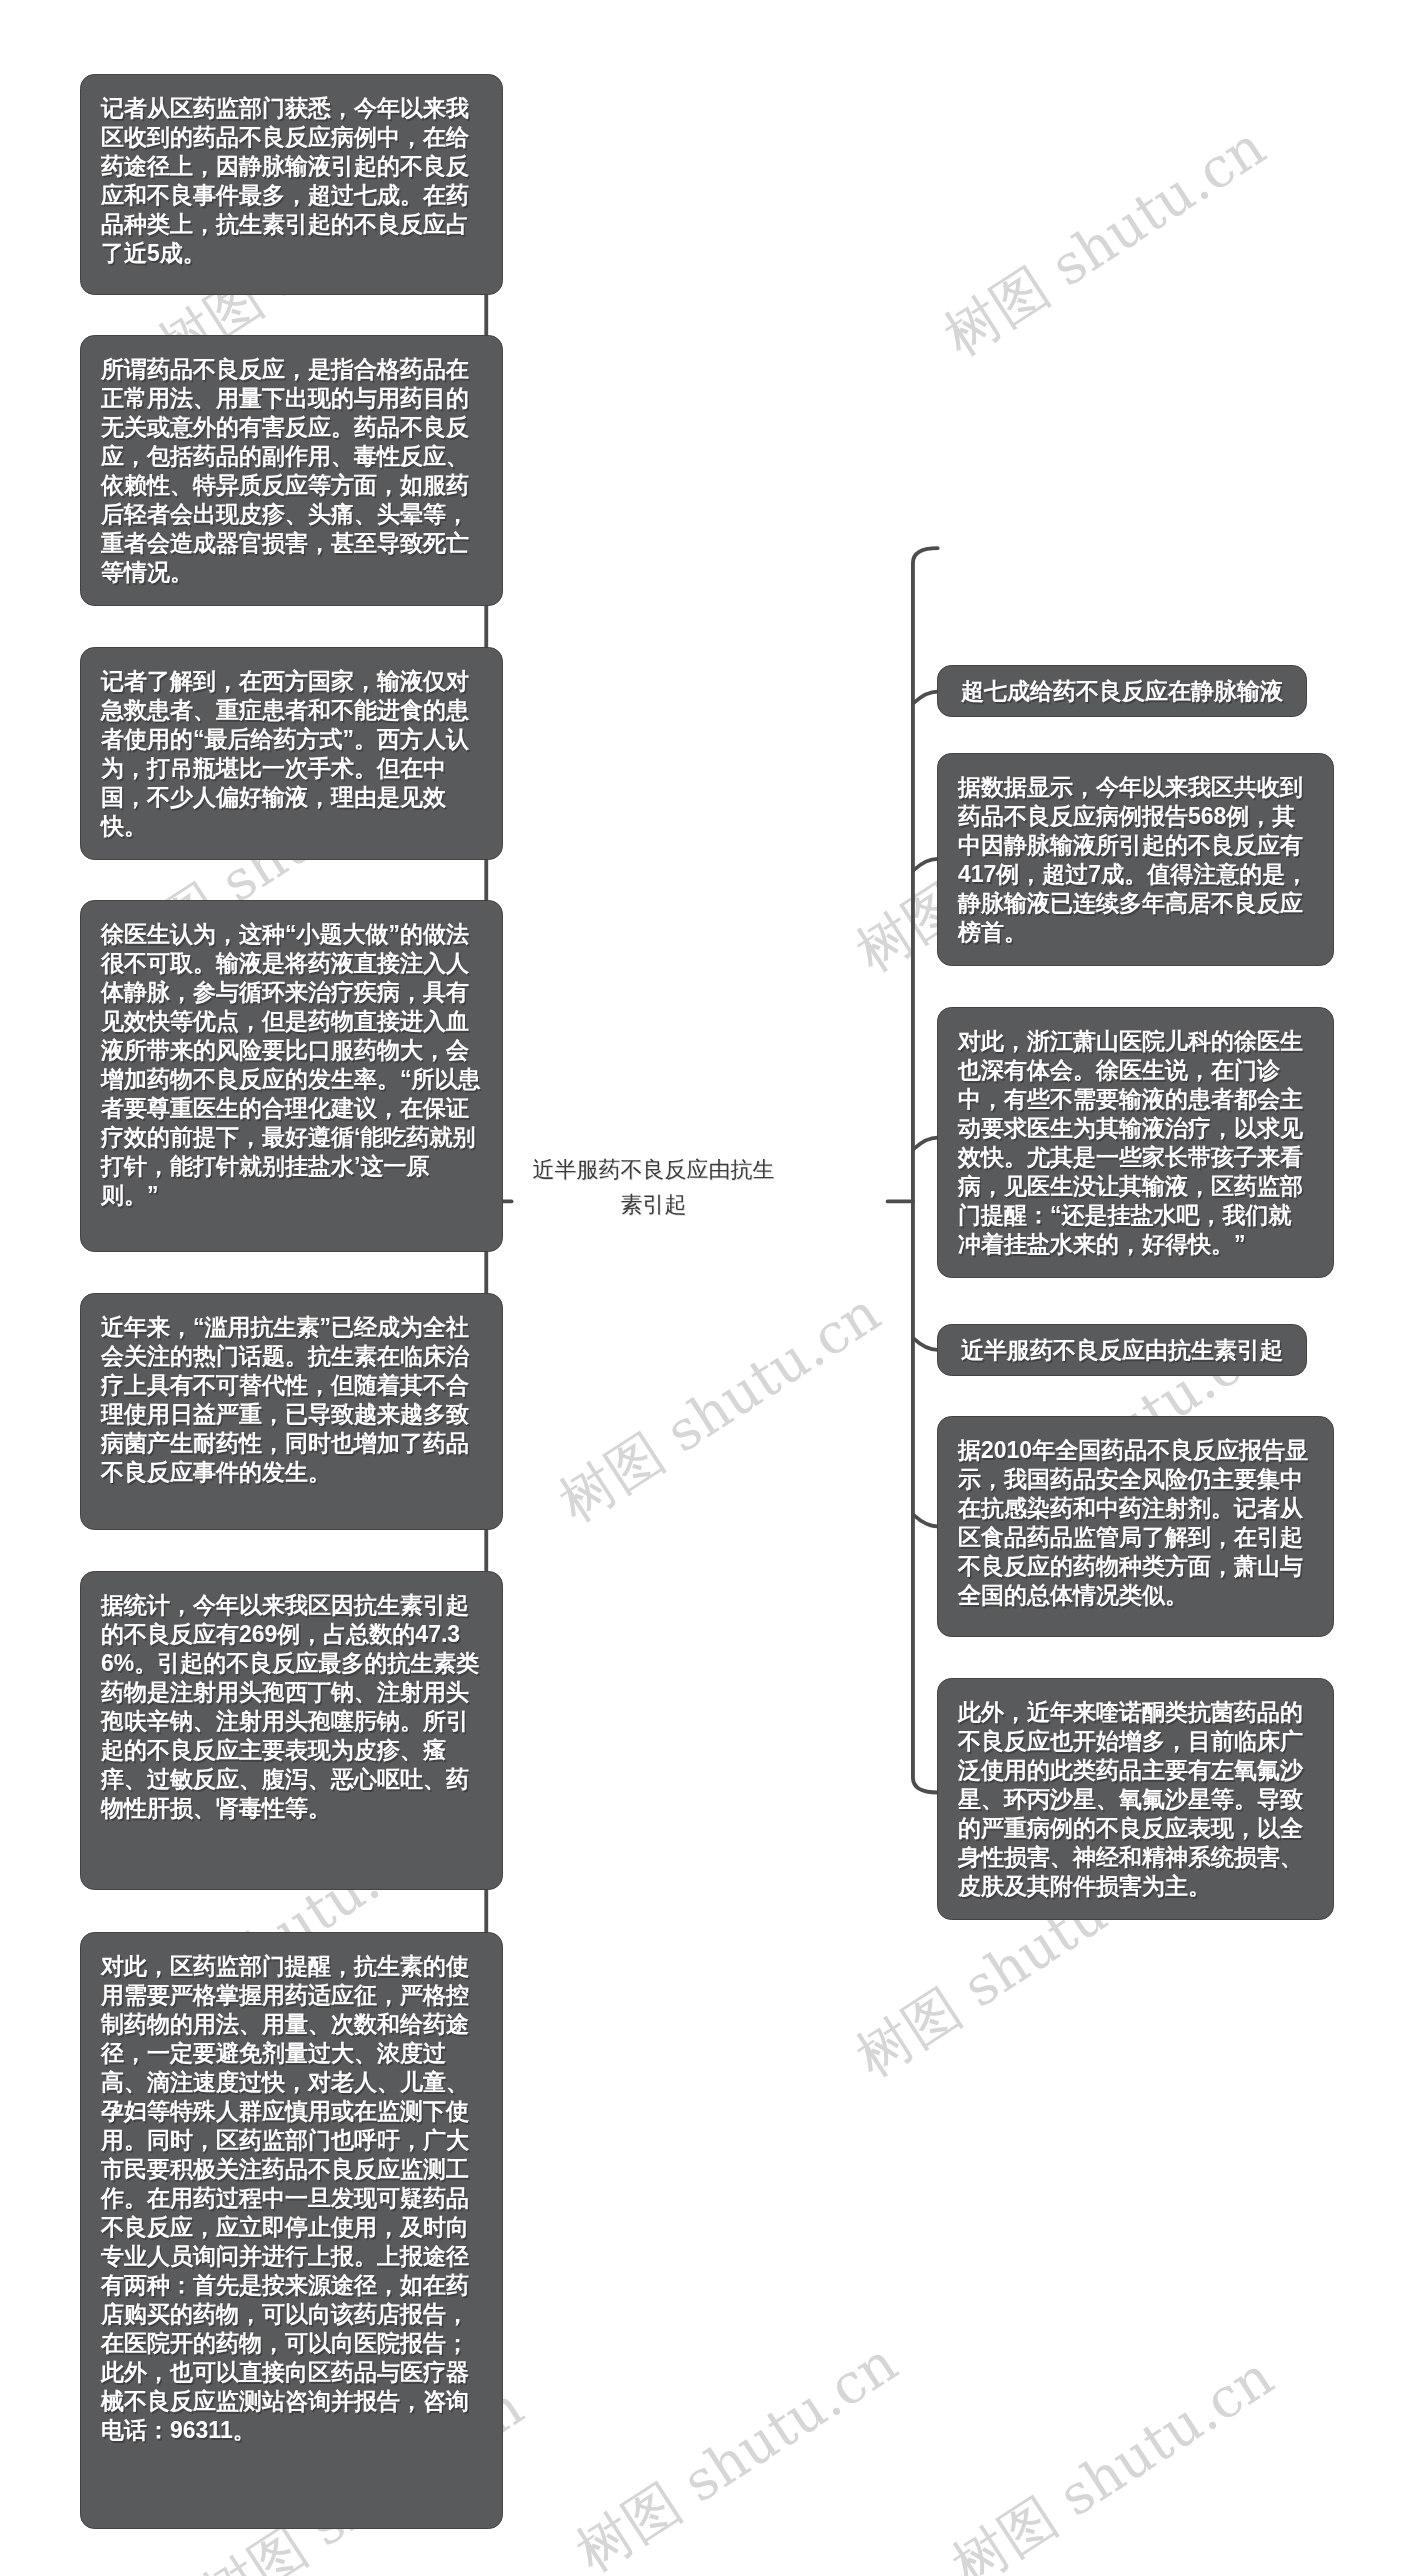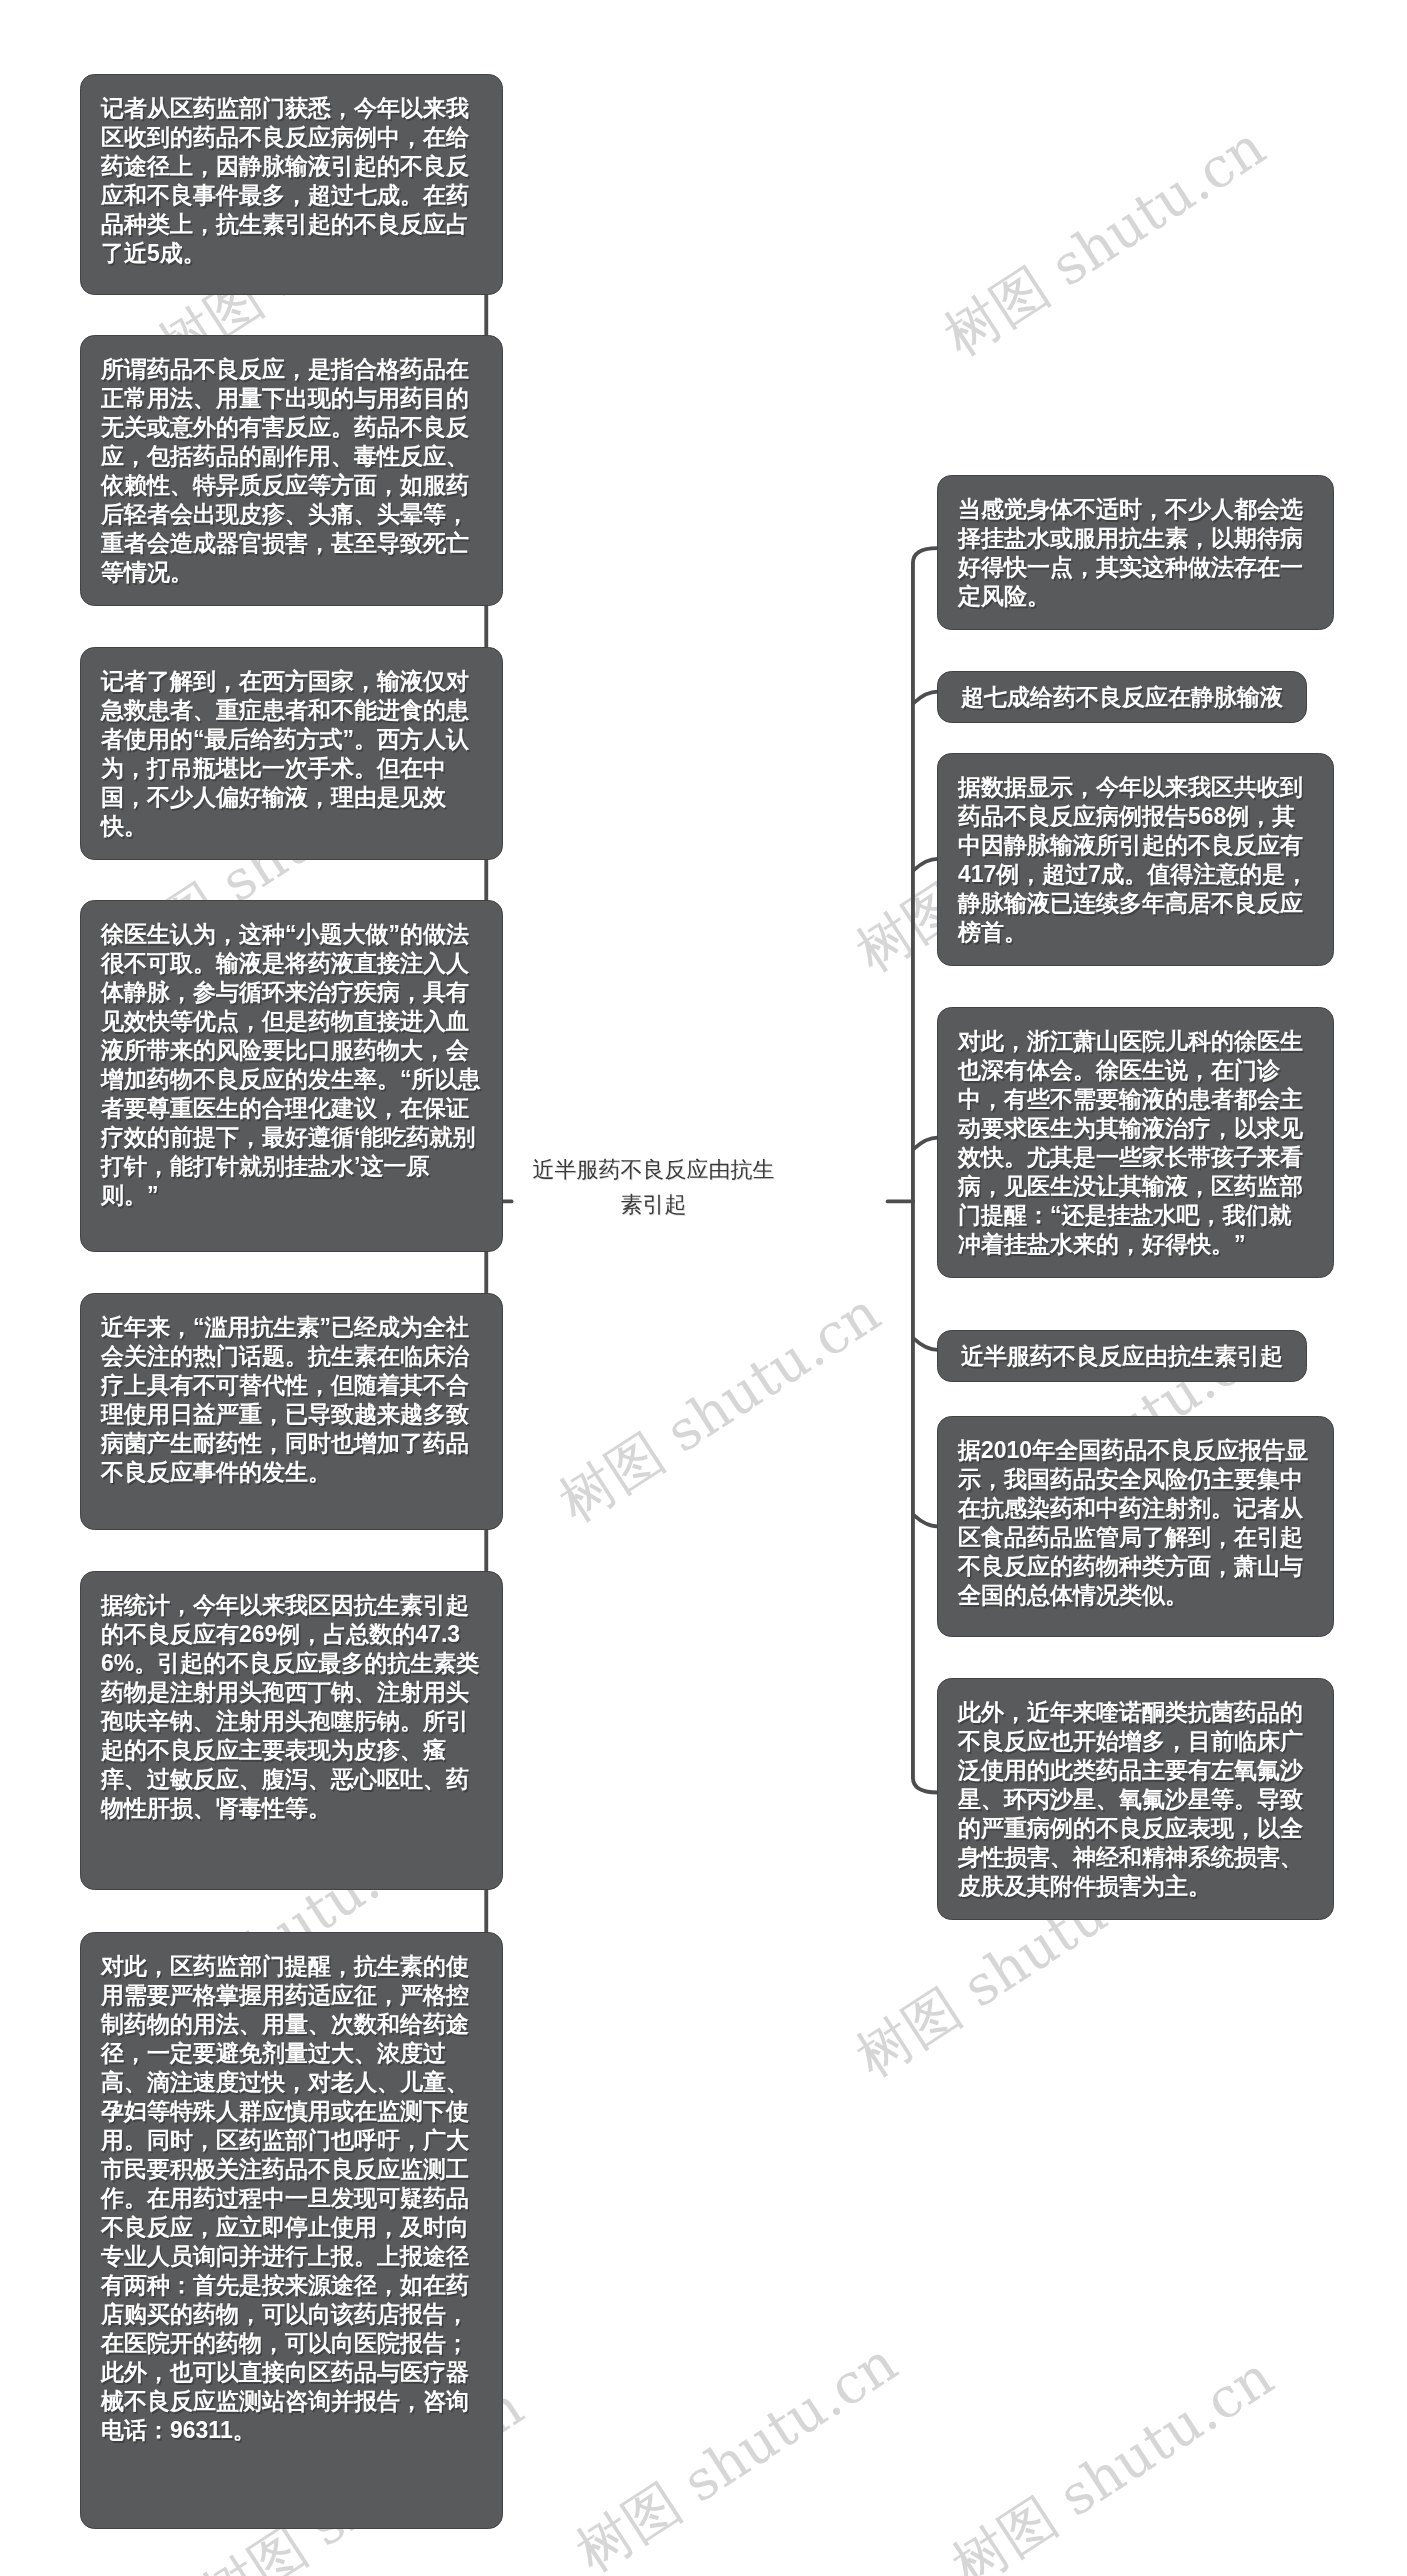--- a/index.html
+++ b/index.html
@@ -51,21 +51,20 @@
     text-align:left;
   }
   .node--left{left:80px;width:423px;}
   .node--right{left:937px;width:397px;}
   .node--pill{
     width:auto;
     white-space:nowrap;
     padding:6px 23px;
     display:flex;
     align-items:center;
-    margin-top:6px;
   }
   .diagram-title{
     position:absolute;
     z-index:2;
     left:527px;
     top:1152px;
     width:253px;
     text-align:center;
     color:var(--title-text);
     font-size:22px;
@@ -113,21 +112,20 @@
   <div class="diagram-title">近半服药不良反应由抗生素引起</div>
 
   <div class="node node--left" style="top:74px;min-height:221px">记者从区药监部门获悉，今年以来我区收到的药品不良反应病例中，在给药途径上，因静脉输液引起的不良反应和不良事件最多，超过七成。在药品种类上，抗生素引起的不良反应占了近5成。</div>
   <div class="node node--left" style="top:647px;min-height:213px">记者了解到，在西方国家，输液仅对急救患者、重症患者和不能进食的患者使用的“最后给药方式”。西方人认为，打吊瓶堪比一次手术。但在中国，不少人偏好输液，理由是见效快。</div>
   <div class="node node--left" style="top:335px;min-height:270px">所谓药品不良反应，是指合格药品在正常用法、用量下出现的与用药目的无关或意外的有害反应。药品不良反应，包括药品的副作用、毒性反应、依赖性、特异质反应等方面，如服药后轻者会出现皮疹、头痛、头晕等，重者会造成器官损害，甚至导致死亡等情况。</div>
   <div class="node node--left" style="top:900px;min-height:352px">徐医生认为，这种“小题大做”的做法很不可取。输液是将药液直接注入人体静脉，参与循环来治疗疾病，具有见效快等优点，但是药物直接进入血液所带来的风险要比口服药物大，会增加药物不良反应的发生率。“所以患者要尊重医生的合理化建议，在保证疗效的前提下，最好遵循‘能吃药就别打针，能打针就别挂盐水’这一原则。”</div>
   <div class="node node--left" style="top:1293px;min-height:237px">近年来，“滥用抗生素”已经成为全社会关注的热门话题。抗生素在临床治疗上具有不可替代性，但随着其不合理使用日益严重，已导致越来越多致病菌产生耐药性，同时也增加了药品不良反应事件的发生。</div>
   <div class="node node--left" style="top:1571px;min-height:319px">据统计，今年以来我区因抗生素引起的不良反应有269例，占总数的47.36%。引起的不良反应最多的抗生素类药物是注射用头孢西丁钠、注射用头孢呋辛钠、注射用头孢噻肟钠。所引起的不良反应主要表现为皮疹、瘙痒、过敏反应、腹泻、恶心呕吐、药物性肝损、肾毒性等。</div>
   <div class="node node--left" style="top:1932px;min-height:597px">对此，区药监部门提醒，抗生素的使用需要严格掌握用药适应征，严格控制药物的用法、用量、次数和给药途径，一定要避免剂量过大、浓度过高、滴注速度过快，对老人、儿童、孕妇等特殊人群应慎用或在监测下使用。同时，区药监部门也呼吁，广大市民要积极关注药品不良反应监测工作。在用药过程中一旦发现可疑药品不良反应，应立即停止使用，及时向专业人员询问并进行上报。上报途径有两种：首先是按来源途径，如在药店购买的药物，可以向该药店报告，在医院开的药物，可以向医院报告；此外，也可以直接向区药品与医疗器械不良反应监测站咨询并报告，咨询电话：96311。</div>
 
-  <div class="node node--right" style="top:475px;min-height:147px">当感觉身体不适时，不少人都会选择挂盐水或服用抗生素，以期待病好得快一点，其实这种做法存在一定风险。</div>
   <div class="node node--right node--pill" style="top:665px;min-height:52px">超七成给药不良反应在静脉输液</div>
   <div class="node node--right" style="top:753px;min-height:213px">据数据显示，今年以来我区共收到药品不良反应病例报告568例，其中因静脉输液所引起的不良反应有417例，超过7成。值得注意的是，静脉输液已连续多年高居不良反应榜首。</div>
   <div class="node node--right" style="top:1007px;min-height:262px">对此，浙江萧山医院儿科的徐医生也深有体会。徐医生说，在门诊中，有些不需要输液的患者都会主动要求医生为其输液治疗，以求见效快。尤其是一些家长带孩子来看病，见医生没让其输液，区药监部门提醒：“还是挂盐水吧，我们就冲着挂盐水来的，好得快。”</div>
   <div class="node node--right node--pill" style="top:1324px;min-height:52px">近半服药不良反应由抗生素引起</div>
   <div class="node node--right" style="top:1416px;min-height:221px">据2010年全国药品不良反应报告显示，我国药品安全风险仍主要集中在抗感染药和中药注射剂。记者从区食品药品监管局了解到，在引起不良反应的药物种类方面，萧山与全国的总体情况类似。</div>
   <div class="node node--right" style="top:1678px;min-height:229px">此外，近年来喹诺酮类抗菌药品的不良反应也开始增多，目前临床广泛使用的此类药品主要有左氧氟沙星、环丙沙星、氧氟沙星等。导致的严重病例的不良反应表现，以全身性损害、神经和精神系统损害、皮肤及其附件损害为主。</div>
 
 </div>
 
 

